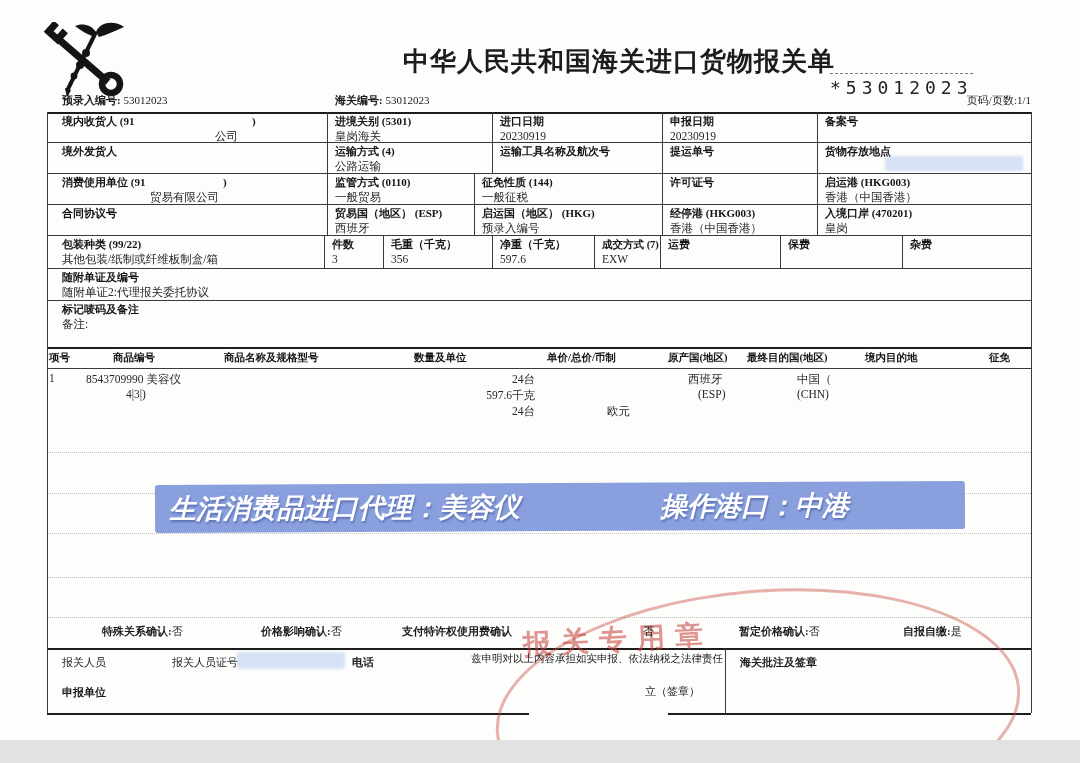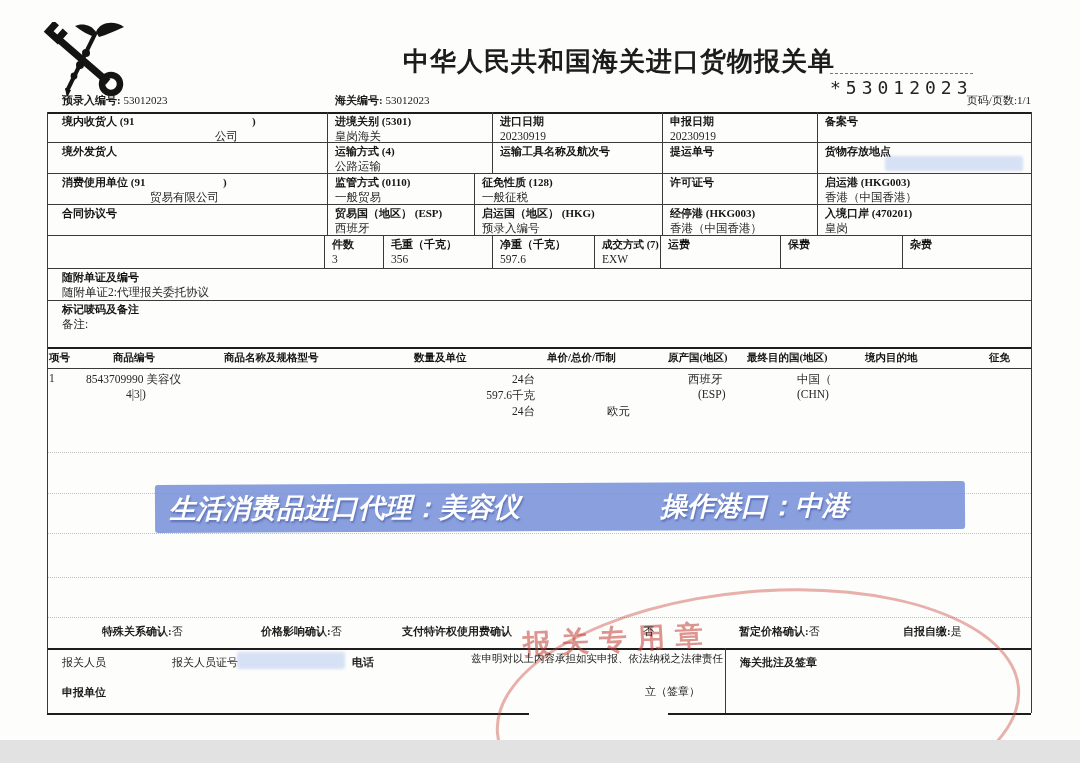--- a/index.html
+++ b/index.html
@@ -149,21 +149,21 @@
   <div class="cell p15" style="left:47px;top:173px;width:280px;height:31px">
     <div class="lab">消费使用单位 (91</div>
     <span class="paren" style="left:176px;top:3px">)</span>
     <div class="val" style="margin-left:88px">贸易有限公司</div>
   </div>
   <div class="cell" style="left:327px;top:173px;width:147px;height:31px">
     <div class="lab">监管方式 (0110)</div>
     <div class="val">一般贸易</div>
   </div>
   <div class="cell" style="left:474px;top:173px;width:188px;height:31px">
-    <div class="lab">征免性质 (128)</div>
+    <div class="lab">征免性质 (144)</div>
     <div class="val">一般征税</div>
   </div>
   <div class="cell" style="left:662px;top:173px;width:155px;height:31px">
     <div class="lab">许可证号</div>
   </div>
   <div class="cell" style="left:817px;top:173px;width:214px;height:31px">
     <div class="lab">启运港 (HKG003)</div>
     <div class="val">香港（中国香港）</div>
   </div>
 
@@ -180,20 +180,24 @@
   </div>
   <div class="cell" style="left:662px;top:204px;width:155px;height:31px">
     <div class="lab">经停港 (HKG003)</div>
     <div class="val">香港（中国香港）</div>
   </div>
   <div class="cell" style="left:817px;top:204px;width:214px;height:31px">
     <div class="lab">入境口岸 (470201)</div>
     <div class="val">皇岗</div>
   </div>
 
+  <div class="cell p15" style="left:47px;top:235px;width:277px;height:33px">
+    <div class="lab">包装种类 (99/22)</div>
+    <div class="val">其他包装/纸制或纤维板制盒/箱</div>
+  </div>
   <div class="cell" style="left:324px;top:235px;width:59px;height:33px">
     <div class="lab">件数</div>
     <div class="val">3</div>
   </div>
   <div class="cell" style="left:383px;top:235px;width:109px;height:33px">
     <div class="lab">毛重（千克）</div>
     <div class="val">356</div>
   </div>
   <div class="cell" style="left:492px;top:235px;width:102px;height:33px">
     <div class="lab">净重（千克）</div>

